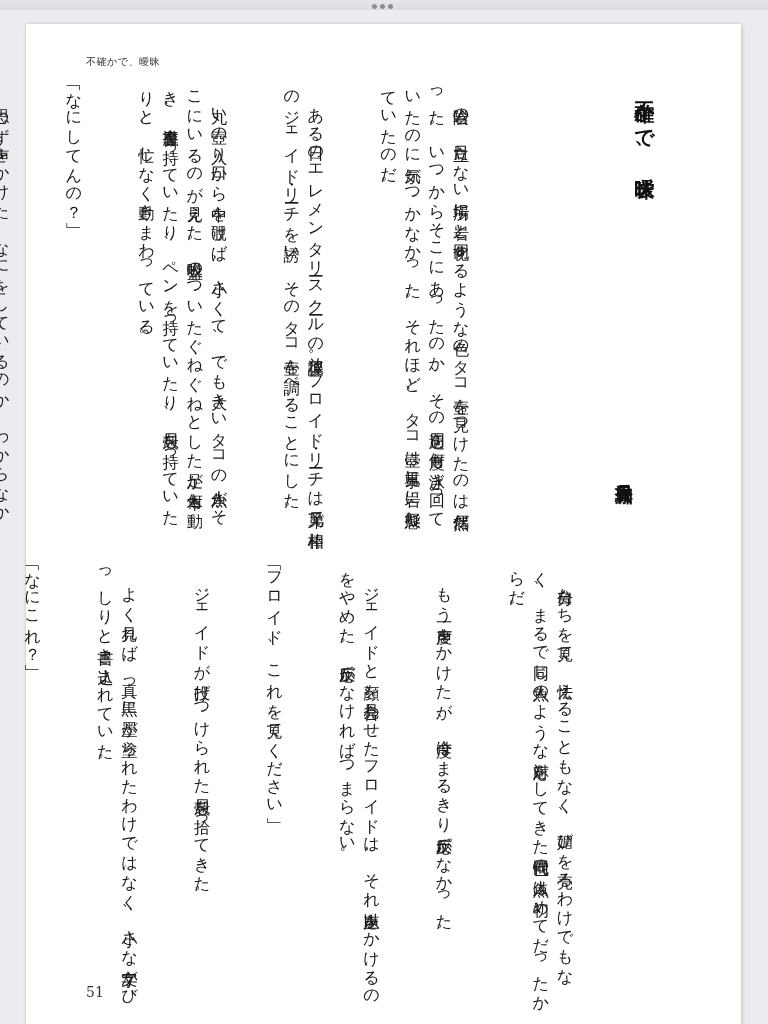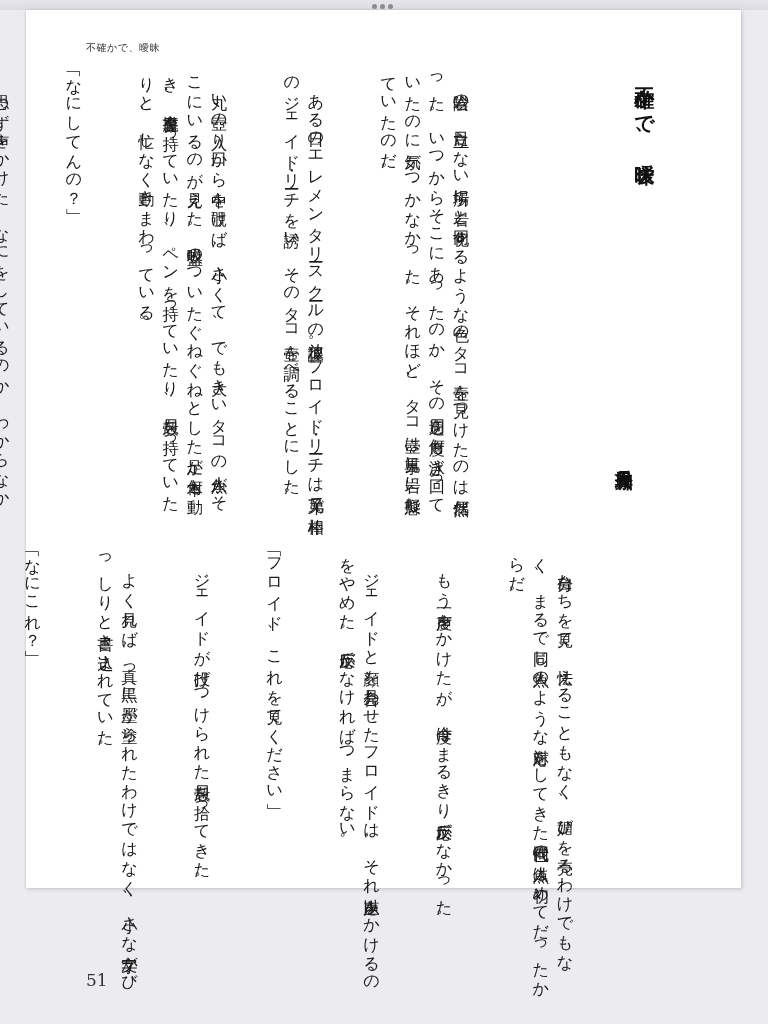--- a/index.html
+++ b/index.html
@@ -13,31 +13,31 @@
     position:absolute; left:0; top:0; width:768px; height:10px;
     background:linear-gradient(#e6e5ea,#dddce2);
   }
   .handle-dots {
     position:absolute; left:372px; top:4px; display:flex; gap:3px;
   }
   .handle-dots span {
     width:5px; height:5px; border-radius:50%; background:#8c8c90; display:block;
   }
   .page {
-    position:absolute; left:26px; top:10px; width:715px; height:878px;
+    position:absolute; left:26px; top:24px; width:715px; height:1001px;
     background:#ffffff;
     box-shadow: 0 0 3px rgba(0,0,0,0.18), 2px 2px 4px rgba(0,0,0,0.08);
   }
   .running-head {
     position:absolute; left:60px; top:31px;
     font-size:10px; color:#333; letter-spacing:0.5px;
   }
   .page-number {
     position:absolute; left:60px; top:960px;
-    font-size:17px; color:#333;
+    font-size:14px; color:#333;
   }
   .vblock {
     position:absolute;
     writing-mode: vertical-rl;
     -webkit-writing-mode: vertical-rl;
     font-size:16.2px;
     line-height:24.2px;
     color:#1a1a1a;
     letter-spacing:0.6px;
     white-space:pre-wrap;

